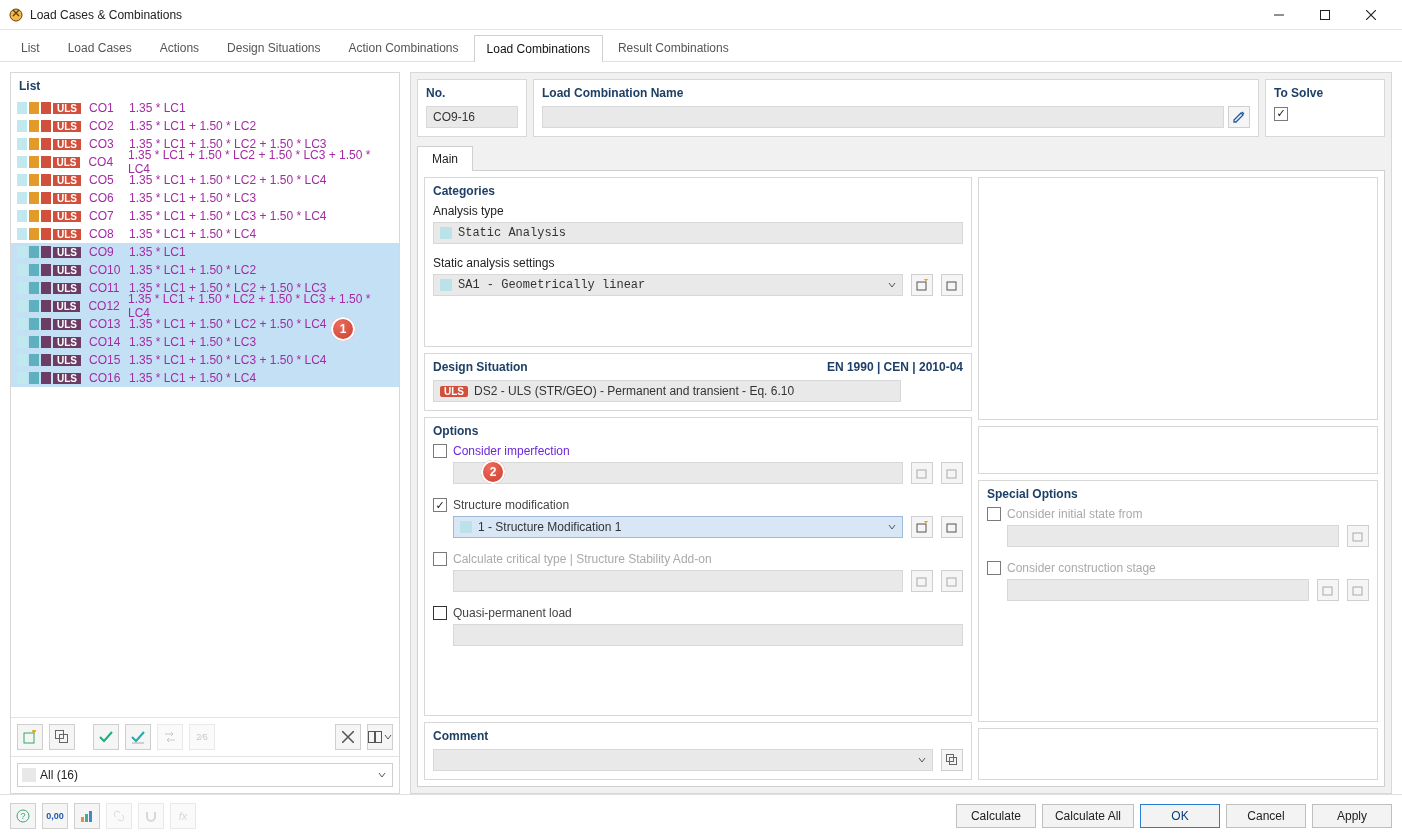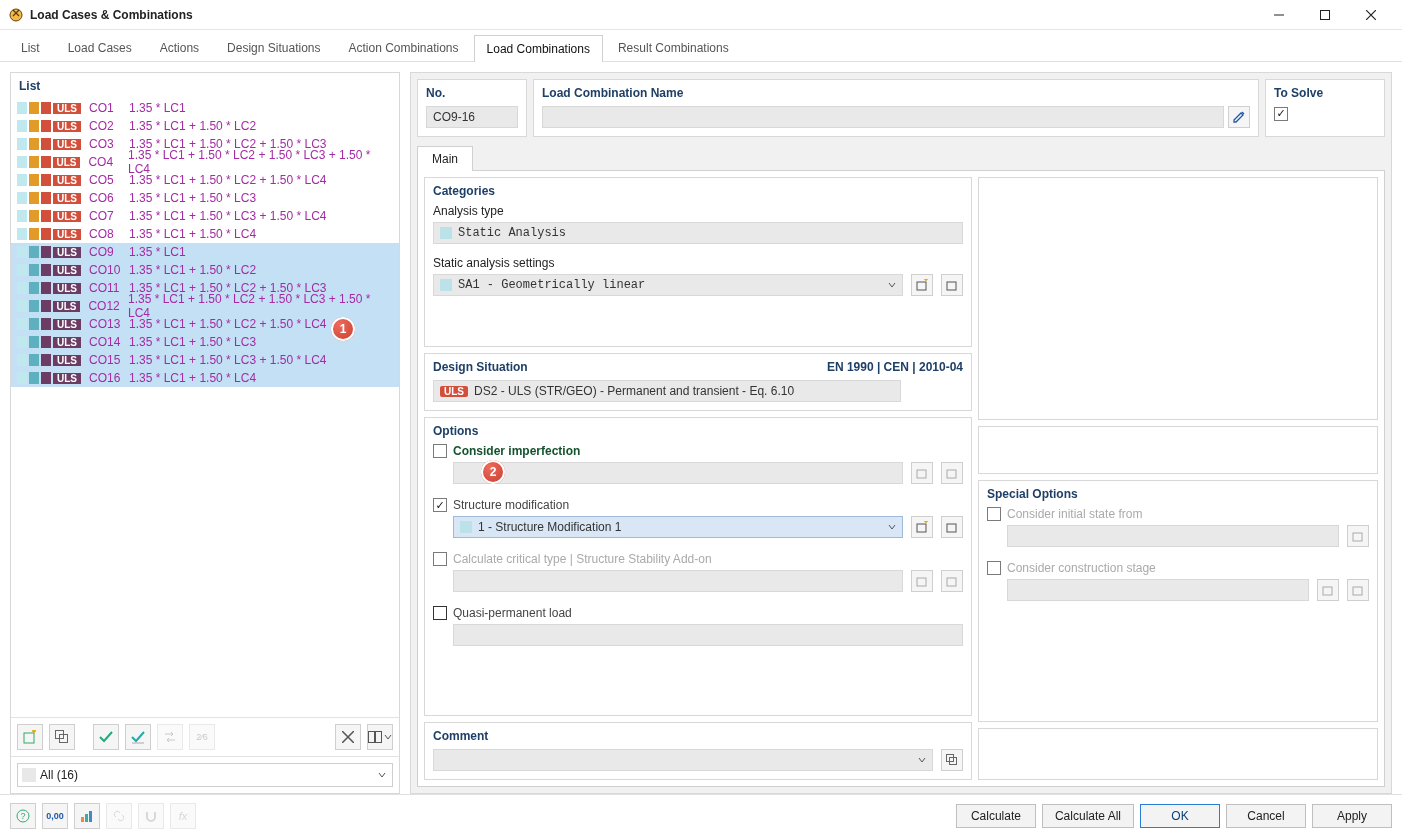--- a/index.html
+++ b/index.html
@@ -15,21 +15,20 @@
     display: flex;
     flex-direction: column;
   }
   
   .titlebar {
     height: 30px;
     display: flex;
     align-items: center;
     padding: 0 8px;
     border-bottom: 1px solid #e5e5e5;
-    font-weight: bold;
   }
   .title-icon {
     width: 16px; height: 16px; margin-right: 6px;
     display: inline-flex; align-items: center; justify-content: center;
   }
   .title-text { flex: 0 0 auto; font-size: 12px; }
   .title-spacer { flex: 1; }
   .win-btn {
     width: 46px; height: 30px; display: inline-flex;
     align-items: center; justify-content: center;
@@ -618,21 +617,21 @@
             <span class="ds-badge">ULS</span>
             <span>DS2 - ULS (STR/GEO) - Permanent and transient - Eq. 6.10</span>
           </div>
         </div>
 
         <div class="box" style="position:relative;flex:1;">
           <div class="box-title">Options</div>
 
           <div class="opt-row">
             <span class="chk"></span>
-            <span class="opt-label" style="color:#14532d;font-weight:bold;">Consider imperfection</span>
+            <span class="opt-label" style="color:#6d28d9;">Consider imperfection</span>
           </div>
           <div class="inset">
             <div class="field sel" style="width:448px;">
               <span></span>
             </div>
             <span class="icon-btn disabled">
                 <svg width="12" height="12">
                   <rect x="1" y="3" width="9" height="8" fill="none" stroke="#aaa"></rect>
                 </svg>
               </span>

